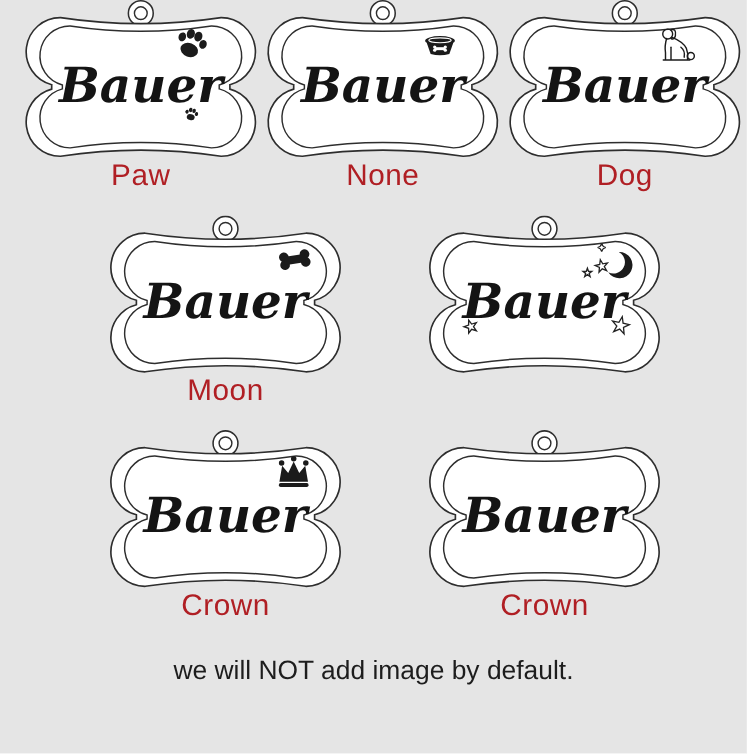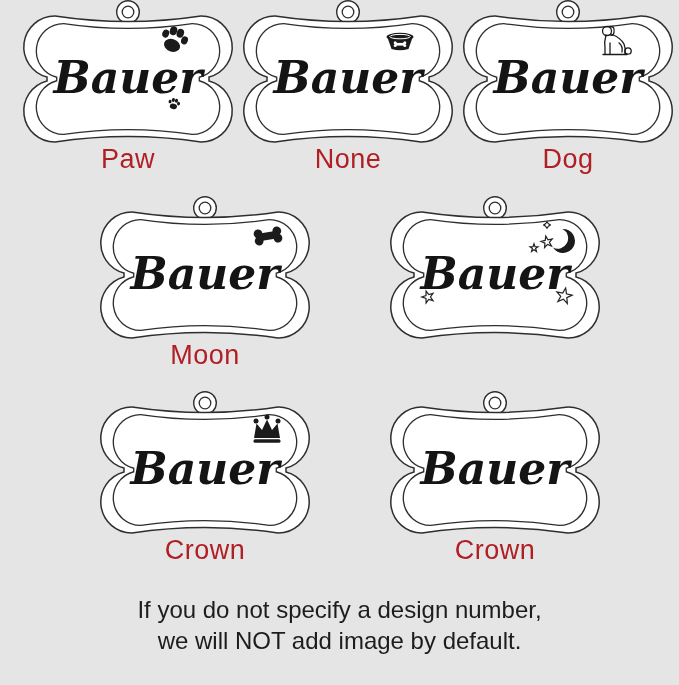--- a/index.html
+++ b/index.html
@@ -179,17 +179,16 @@
     <div class="tag">
       <svg class="tagsvg" viewBox="0 0 220 146">
         <use href="#bone-base"></use>
         <text class="bauer" x="110" y="93" text-anchor="middle">Bauer</text>
       </svg>
       <div class="tag-label">Crown</div>
     </div>
   </div>
 
   <div class="footer">
-    <div>If you do not specify a design number,</div>
     <div>we will NOT add image by default.</div>
   </div>
 
 </div>
 
 </body></html>

